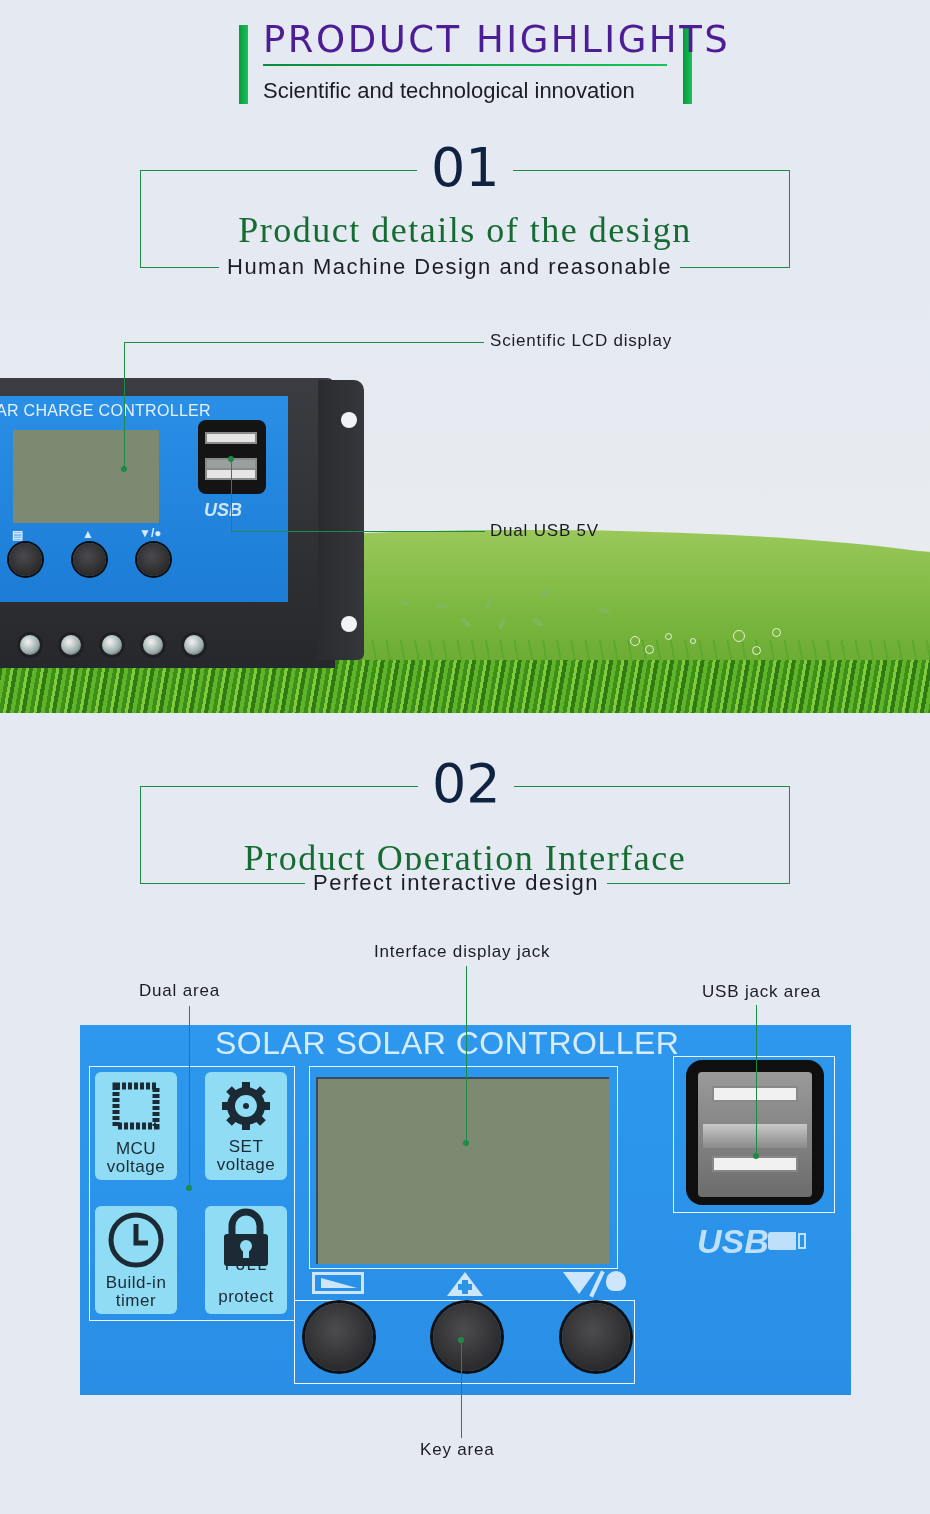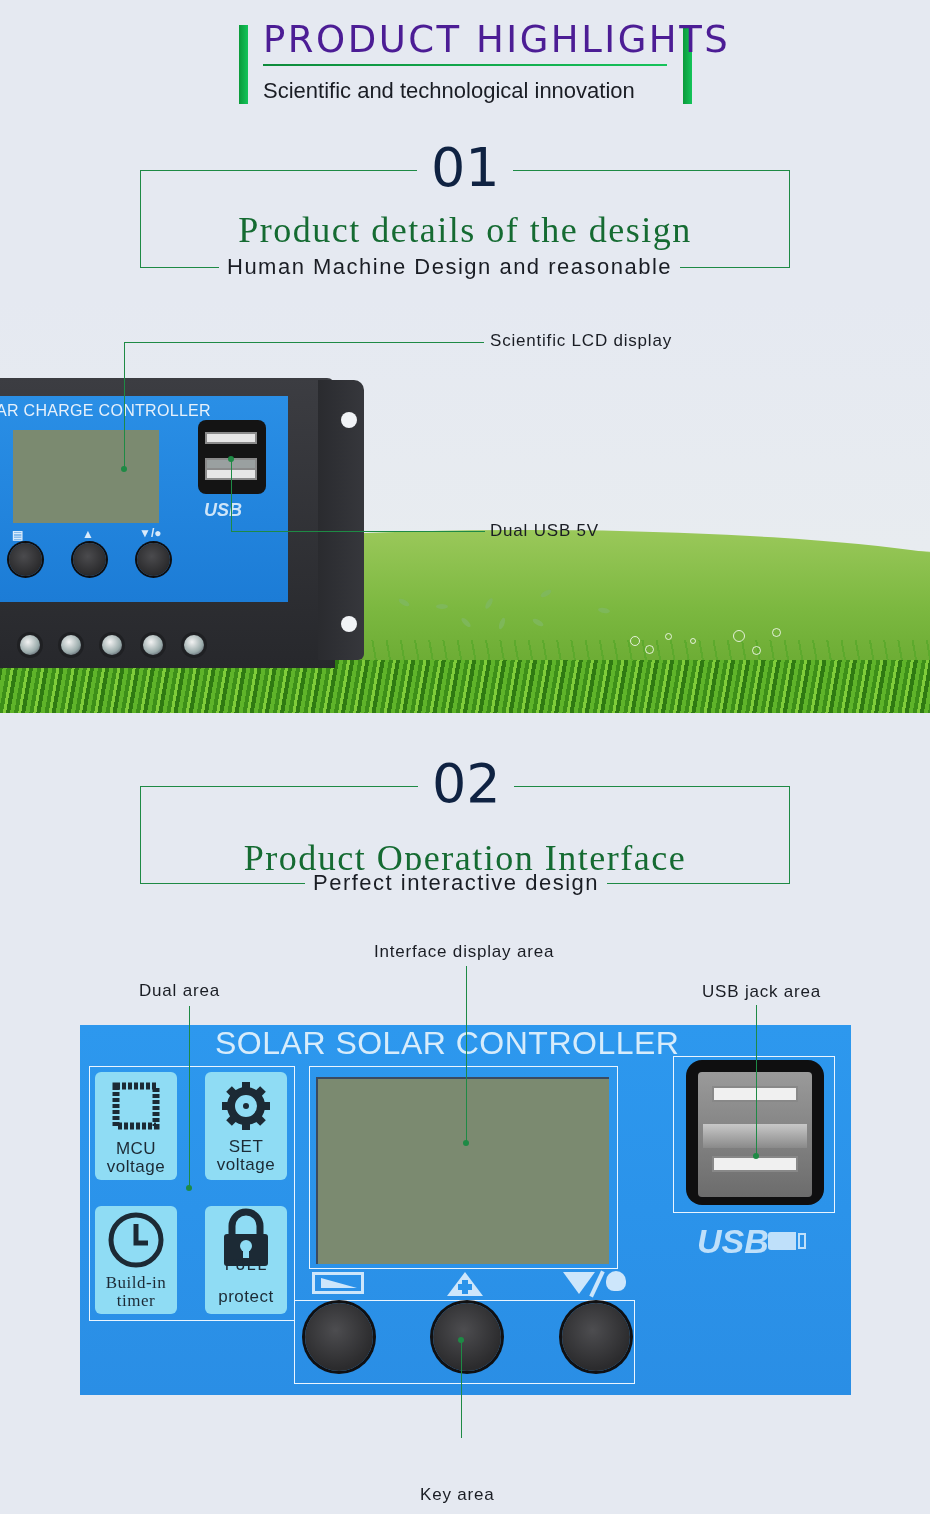--- a/index.html
+++ b/index.html
@@ -168,21 +168,21 @@
       <rect x="24" y="4" width="8" height="10" transform="rotate(45 28 28)"></rect>
         <rect x="24" y="42" width="8" height="10" transform="rotate(45 28 28)"></rect>
       <rect x="4" y="24" width="10" height="8" transform="rotate(45 28 28)"></rect>
         <rect x="42" y="24" width="10" height="8" transform="rotate(45 28 28)"></rect>
     </g>
     <circle cx="28" cy="28" r="3" fill="#1c2a35"></circle>
   </svg>
   <div class="tile-label" style="top:66px;">SET</div>
   <div class="tile-label" style="top:84px;">voltage</div>
 </div>
-<div class="menu-tile" style="left:95px; top:1206px;font-family:Liberation Serif, serif;">
+<div class="menu-tile" style="left:95px; top:1206px;">
   <svg width="60" height="60" viewBox="0 0 60 60" style="margin-top:4px;">
     <circle cx="30" cy="30" r="25" fill="none" stroke="#1c2a35" stroke-width="5"></circle>
     <path d="M30 14 V33 H42" fill="none" stroke="#1c2a35" stroke-width="5"></path>
   </svg>
   <div class="tile-label" style="top:68px;">Build-in</div>
   <div class="tile-label" style="top:86px;">timer</div>
 </div>
 <div class="menu-tile" style="left:205px; top:1206px;">
   <svg width="56" height="60" viewBox="0 0 56 60" style="margin-top:2px;">
     <path d="M14 28 V18 a14 14 0 0 1 28 0 V28" fill="none" stroke="#1c2a35" stroke-width="7"></path>
@@ -222,23 +222,23 @@
 
 <div class="outline" style="left:294px; top:1300px; width:341px; height:84px;"></div>
 <div class="knob2" style="left:305px;"></div>
 <div class="knob2" style="left:433px;"></div>
 <div class="knob2" style="left:562px;"></div>
 
 <div class="callout-text" style="left:139px; top:981px;">Dual area</div>
 <div class="callout-line" style="left:189px; top:1006px; width:1px; height:182px;"></div>
 <div class="callout-dot" style="left:186px; top:1185px;"></div>
 
-<div class="callout-text" style="left:374px; top:942px;">Interface display area</div>
+<div class="callout-text" style="left:374px; top:942px;">Interface display jack</div>
 <div class="callout-line" style="left:466px; top:966px; width:1px; height:176px;"></div>
 <div class="callout-dot" style="left:463px; top:1140px;"></div>
 
 <div class="callout-text" style="left:702px; top:982px;">USB jack area</div>
 <div class="callout-line" style="left:756px; top:1005px; width:1px; height:152px;"></div>
 <div class="callout-dot" style="left:753px; top:1153px;"></div>
 
 <div class="callout-dot" style="left:458px; top:1337px;"></div>
 <div class="callout-line" style="left:461px; top:1340px; width:1px; height:98px;"></div>
-<div class="callout-text" style="left:420px; top:1440px;margin-top:45px;">Key area</div>
+<div class="callout-text" style="left:420px; top:1440px;">Key area</div>
 
 </body></html>

